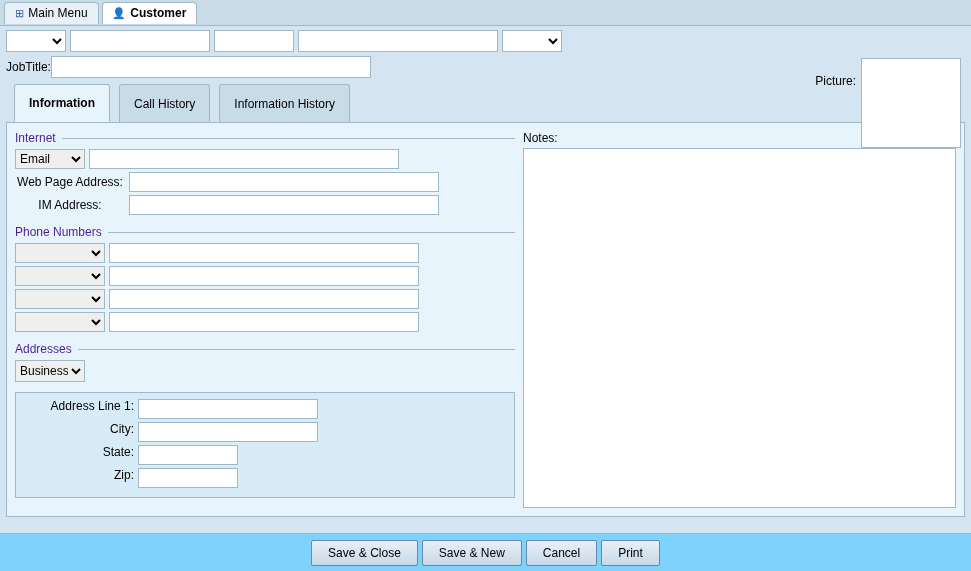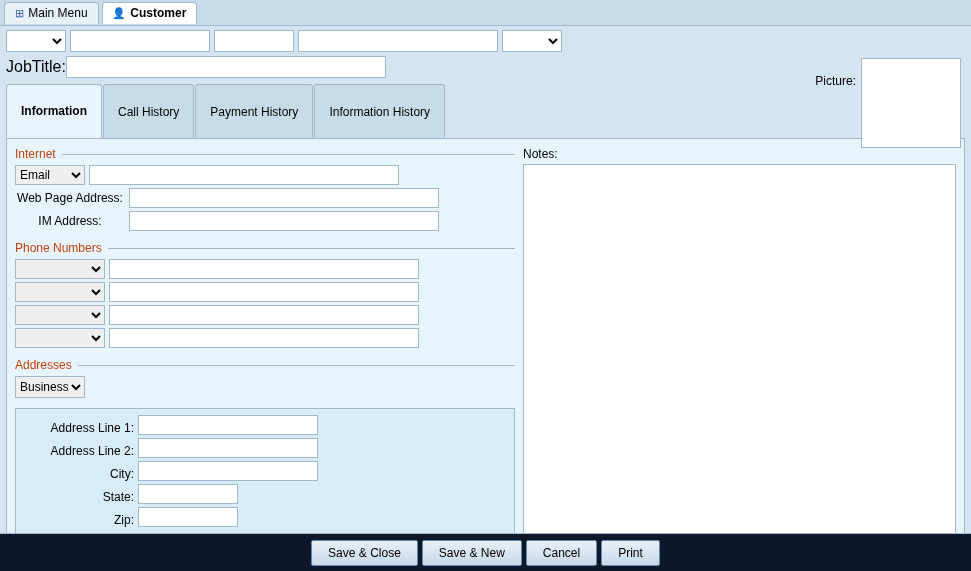--- a/index.html
+++ b/index.html
@@ -67,21 +67,21 @@
     .top-form select { width: 60px; }
     .top-form .name-field { width: 140px; }
     .top-form .mid-field { width: 80px; }
     .top-form .last-field { width: 200px; }
 
     .jobtitle-row {
       display: flex;
       align-items: center;
       margin-bottom: 6px;
     }
-    .jobtitle-row label { font-size: 16px; }
+    .jobtitle-row label { font-size: 12px; }
     .jobtitle-row input {
       width: 320px;
       height: 22px;
       border: 1px solid #a0b8c8;
       background: white;
       font-size: 12px;
       padding: 1px 3px;
     }
 
     
@@ -104,28 +104,29 @@
       top: 48px;
       right: 115px;
     }
 
     
     .tabs-bar {
       display: flex;
       margin-bottom: 0;
     }
     .tab-btn {
-      padding: 19px 14px;
+      padding: 11px 14px;
       border: 1px solid #a0b8c8;
       border-bottom: none;
       background: #c8dce8;
       cursor: pointer;
       font-size: 12px;
       margin-right: 1px;
       border-radius: 3px 3px 0 0;
+      margin-left: 8px;
     }
     .tab-btn.active {
       background: #e8f4fc;
       font-weight: bold;
       border-bottom: 1px solid #e8f4fc;
     }
 
     
     .tab-panel {
       border: 1px solid #a0b8c8;
@@ -146,21 +147,21 @@
       flex-direction: column;
       justify-content: center;
     }
 
     
     .section-group {
       margin-bottom: 10px;
     }
     .section-title {
       font-size: 12px;
-      color: #c2410c;
+      color: #4c1d95;
       margin-bottom: 4px;
       display: flex;
       align-items: center;
       gap: 6px;
     }
     .section-title::after {
       content: '';
       flex: 1;
       height: 1px;
       background: #a0b8c8;
@@ -217,21 +218,21 @@
       margin-bottom: 6px;
     }
     .addr-inner {
       border: 1px solid #a0b8c8;
       background: #d8ecf8;
       padding: 6px 8px;
       margin-top: 4px;
     }
     .addr-row {
       display: flex;
-      align-items: flex-end;
+      align-items: flex-start;
       margin-bottom: 3px;
     }
     .addr-row label {
       width: 110px;
       text-align: right;
       font-size: 12px;
       margin-right: 4px;
       white-space: nowrap;
     }
     .addr-row input {
@@ -261,21 +262,21 @@
       min-height: 340px;
     }
 
     
     .bottom-bar {
       display: flex;
       justify-content: center;
       align-items: center;
       gap: 4px;
       padding: 6px 16px;
-      background: #0f172a;
+      background: #7dd3fc;
       border-top: 1px solid #a0b8c8;
       position: absolute;
       bottom: 0;
       left: 0;
       right: 0;
       height: 38px;
     }
     .btn {
       height: 26px;
       padding: 0 16px;
@@ -347,21 +348,20 @@
   </div>
 
   <div class="jobtitle-row">
     <label>JobTitle:</label>
     <input type="text" value="" style="">
   </div>
 
   <div class="tabs-bar">
     <button class="tab-btn active">Information</button>
     <button class="tab-btn">Call History</button>
-    <button class="tab-btn">Payment History</button>
     <button class="tab-btn">Information History</button>
   </div>
 
   <div class="tab-panel">
 
     <div class="left-panel">
 
       <div class="section-group">
         <div class="section-title">Internet</div>
 
@@ -418,24 +418,20 @@
 
         <select class="addr-select">
           <option>Business</option>
           <option>Home</option>
           <option>Other</option>
         </select>
 
         <div class="addr-inner">
           <div class="addr-row">
             <label>Address Line 1:</label>
-            <input type="text" value="" style="">
-          </div>
-          <div class="addr-row">
-            <label>Address Line 2:</label>
             <input type="text" value="" style="">
           </div>
           <div class="addr-row">
             <label>City:</label>
             <input type="text" value="" style="">
           </div>
           <div class="addr-row">
             <label>State:</label>
             <input type="text" class="state-input" value="" style="">
           </div>

